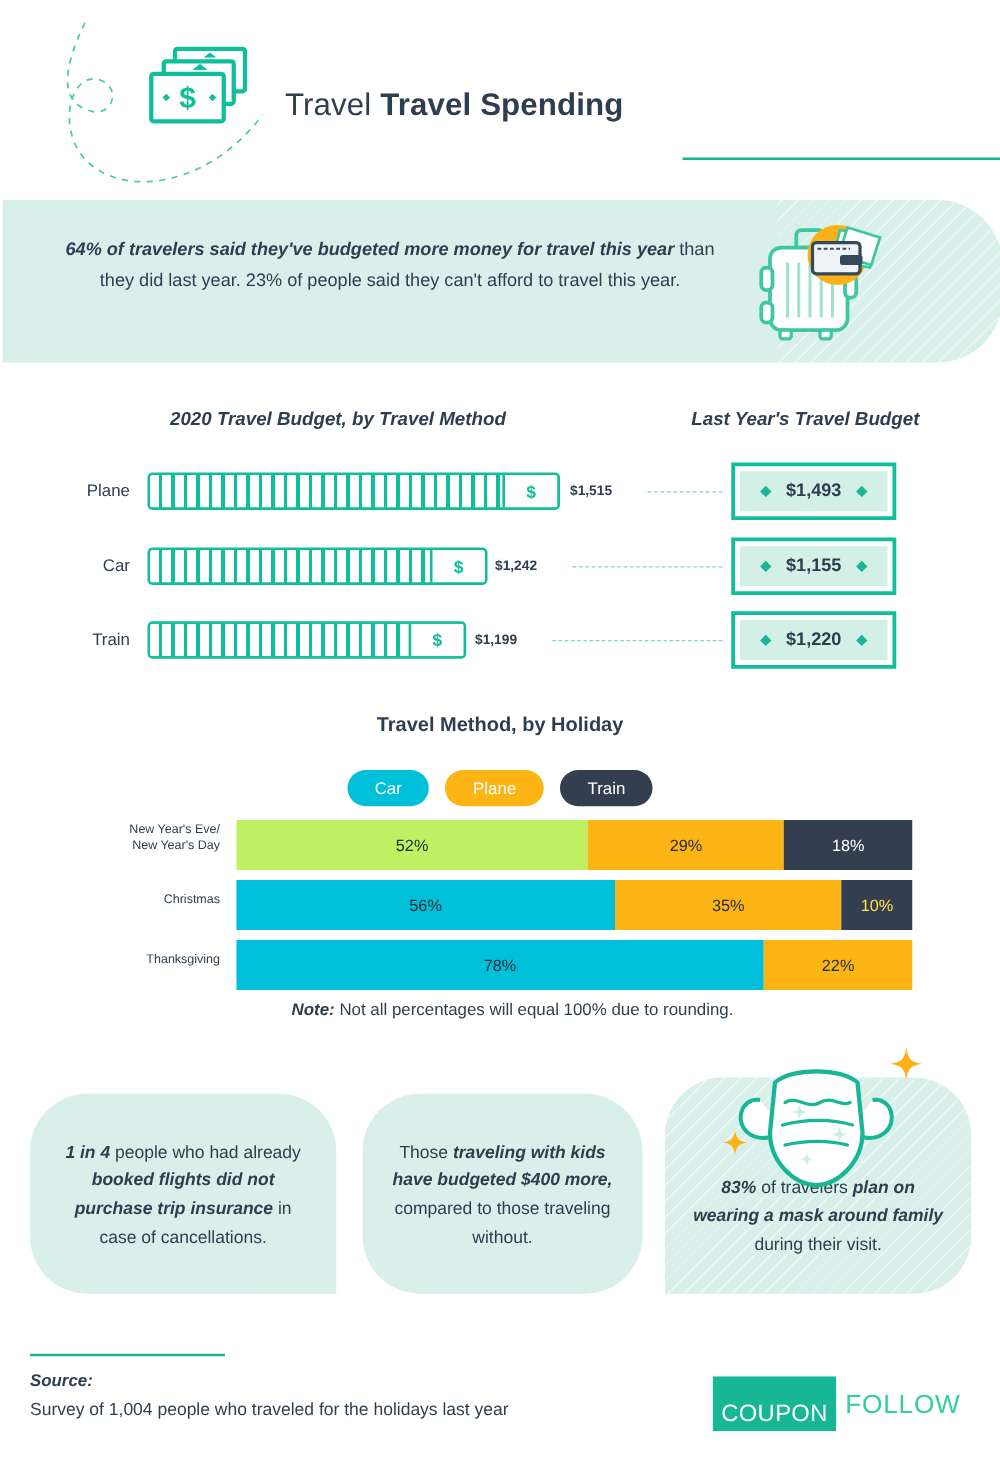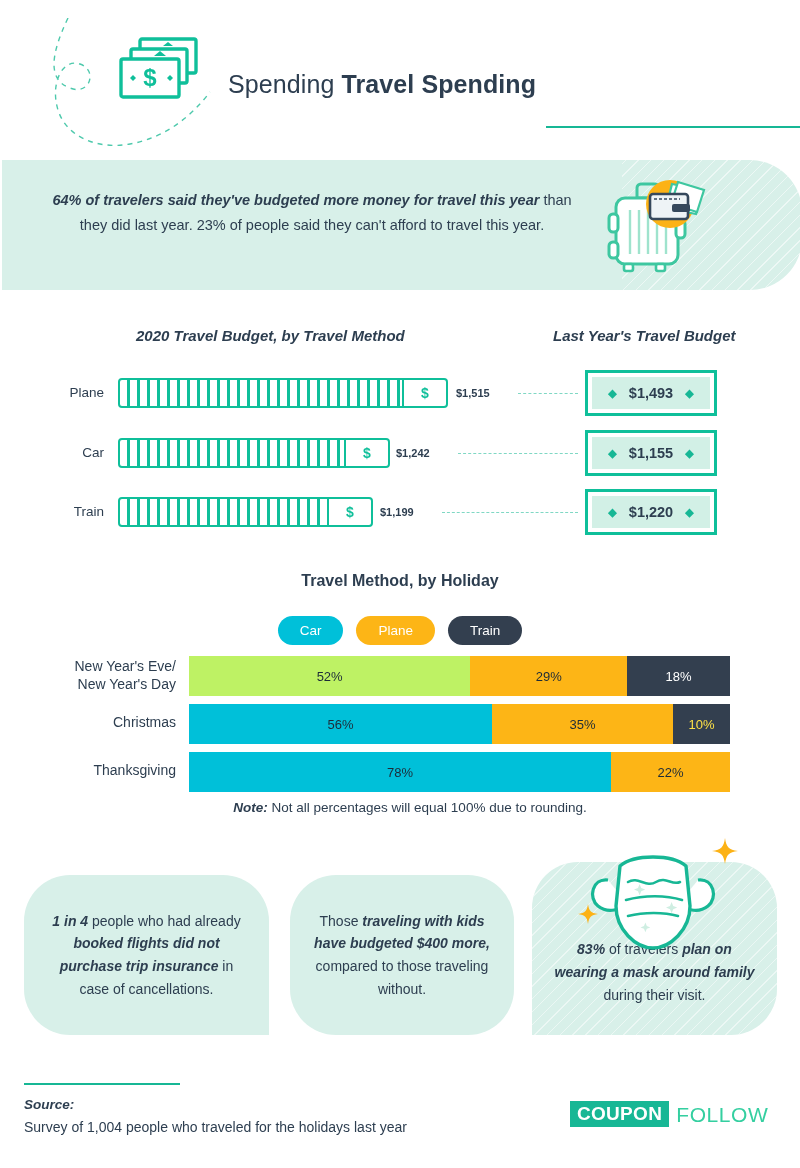--- a/index.html
+++ b/index.html
@@ -109,21 +109,21 @@
     display:flex; justify-content:center; gap:13px;
   }
   .pill {
     height:29px; padding:0 22px; border-radius:15px;
     display:flex; align-items:center; justify-content:center;
     font-size:13.5px; color:#ffffff;
   }
   .srow { position:absolute; left:0; width:800px; }
   .srow-label {
     position:absolute; left:0; width:176px; text-align:right;
-    font-size:14px; color:#2d3e50; line-height:1.28;
+    font-size:10px; color:#2d3e50; line-height:1.28;
   }
   .stack {
     position:absolute; left:189px; width:541px; height:40px;
     display:flex; overflow:hidden;
   }
   .seg {
     display:flex; align-items:center; justify-content:center;
     font-size:13px; height:100%;
   }
   .note {
@@ -169,22 +169,22 @@
     position:absolute; left:24px; top:1097px;
     font-size:13.5px; font-weight:700; font-style:italic; color:#2d3e50;
   }
   #source-text {
     position:absolute; left:24px; top:1119px;
     font-size:14px; color:#2d3e50;
   }
   .logo { position:absolute; left:570px; top:1101px; display:flex; align-items:center; }
   .logo-badge {
     background:#17b795; color:#ffffff;
-    font-size:19px; font-weight:700; letter-spacing:.3px;
-    padding:3px 7px 4px 7px; line-height:1;
+    font-size:19px; font-weight:400; letter-spacing:.3px;
+    padding:21px 7px 4px 7px; line-height:1;
     -webkit-mask-image:
       radial-gradient(circle 2.6px at 0 50%, transparent 98%, #000 100%),
       radial-gradient(circle 2.6px at 100% 50%, transparent 98%, #000 100%);
     mask-image:
       radial-gradient(circle 2.6px at 0 50%, transparent 98%, #000 100%),
       radial-gradient(circle 2.6px at 100% 50%, transparent 98%, #000 100%);
   }
   .logo-word {
     color:#34cfa0; font-size:21px; font-weight:400;
     letter-spacing:.6px; margin-left:7px; line-height:1;
@@ -205,21 +205,21 @@
       <rect x="15" y="13" width="56" height="34" rx="2" fill="#fff" stroke="#0fbf9a" stroke-width="3.4"></rect>
       <rect x="5" y="23" width="58" height="38" rx="2" fill="#fff" stroke="#0fbf9a" stroke-width="3.4"></rect>
       <text x="34" y="50" font-family="Liberation Sans, sans-serif" font-size="24" font-weight="700" fill="#0fbf9a" text-anchor="middle">$</text>
       <path d="M14 42 l3-3 3 3 -3 3 z" fill="#0fbf9a"></path>
       <path d="M51 42 l3-3 3 3 -3 3 z" fill="#0fbf9a"></path>
       <path d="M38 20 l6-5 6 5 z" fill="#0fbf9a"></path>
       <path d="M47 10 l5-4 5 4 z" fill="#0fbf9a"></path>
     </svg>
 
     <div class="title">
-      <span class="lite">Spending </span><span class="bold">Travel Spending</span>
+      <span class="lite">Travel </span><span class="bold">Travel Spending</span>
     </div>
     <div class="header-rule"></div>
   </div>
 
   <div class="banner">
     <div class="banner-hatch"></div>
     <div class="banner-text">
       <b>64% of travelers said they've budgeted more money for travel this year</b><span> than they did last year. 23% of people said they can't afford to travel this year.</span>
     </div>
   </div>

